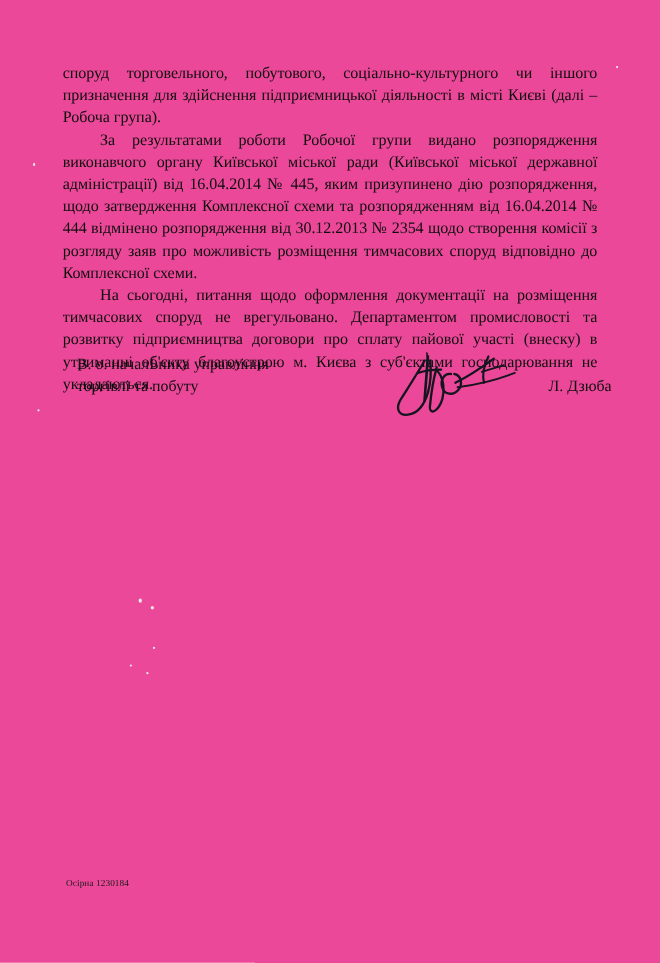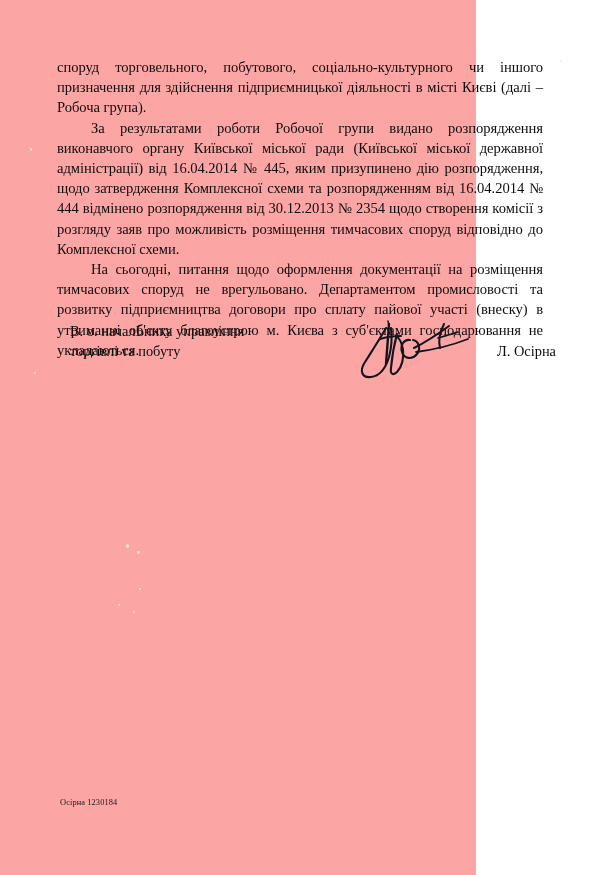--- a/index.html
+++ b/index.html
@@ -11,23 +11,23 @@
     height: 875px;
     background: #ffffff;
     font-family: "Liberation Serif", "DejaVu Serif", serif;
     color: #0d0d0d;
     overflow: hidden;
     position: relative;
   }
 
   .page {
     position: relative;
-    width: 476px;
+    width: 600px;
     height: 875px;
-    background: #fca5a5;
+    background: #ec4899;
   }
 
   
   .speck {
     position: absolute;
     background: #e8e8e8;
     border-radius: 50%;
     pointer-events: none;
   }
 
@@ -140,18 +140,18 @@
           <path d="M64 40 C80 38, 98 34, 116 27" stroke-width="1.8"></path>
 
           <path d="M92 12 C88 20, 86 28, 88 36" stroke-width="2.0"></path>
           <path d="M86 26 C93 24, 100 22, 106 20" stroke-width="1.7"></path>
 
           <path d="M36 9 C37 12, 37 15, 36 18" stroke-width="1.5"></path>
         </g>
       </svg>
     </div>
 
-    <div class="sig-name">Л. Осірна</div>
+    <div class="sig-name">Л. Дзюба</div>
   </div>
 
   <div class="footer-ref">Осірна 1230184</div>
 
 </div>
 
 </body></html>

